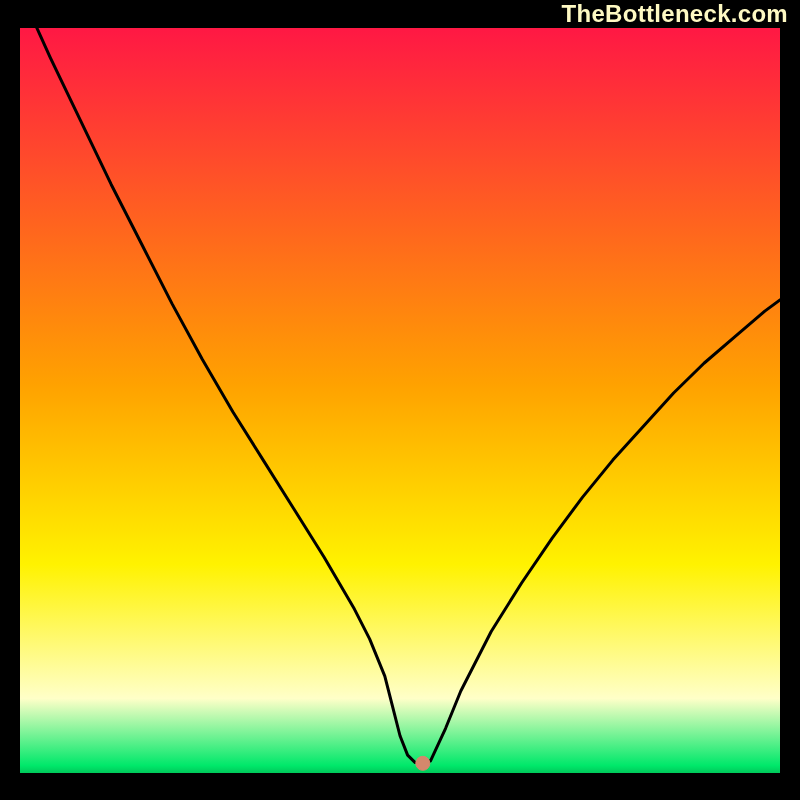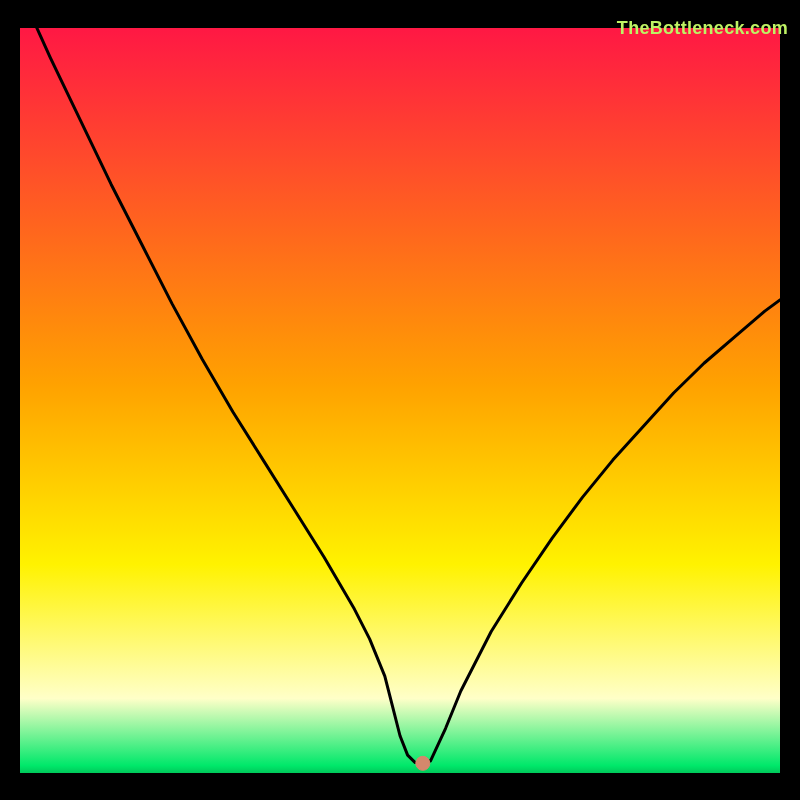--- a/index.html
+++ b/index.html
@@ -12,24 +12,24 @@
     font-family: Arial, Helvetica, sans-serif;
   }
   .container {
     position: relative;
     width: 800px;
     height: 800px;
     background: #000;
   }
   .watermark {
     position: absolute;
-    top: 18px;
+    top: 0;
     right: 12px;
-    color: #bef264;
-    font-size: 18px;
+    color: #fef9c3;
+    font-size: 24px;
     font-weight: 600;
     letter-spacing: 0.3px;
     z-index: 5;
   }
   .plot-area {
     position: absolute;
     left: 20px;
     top: 28px;
     width: 760px;
     height: 745px;

